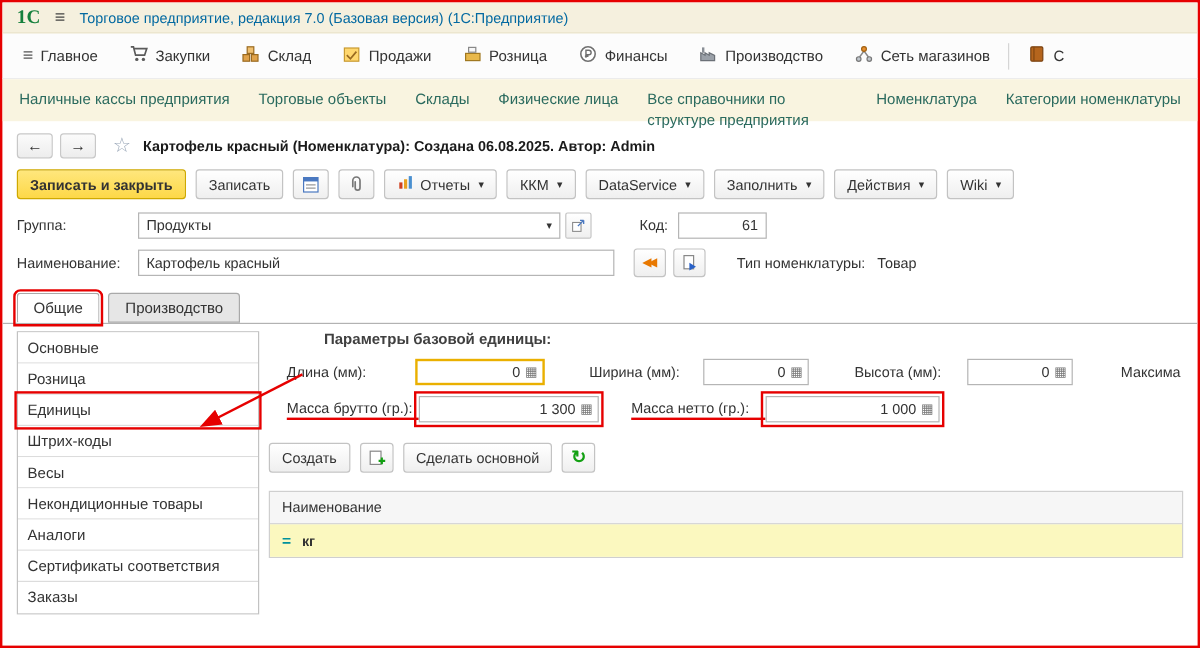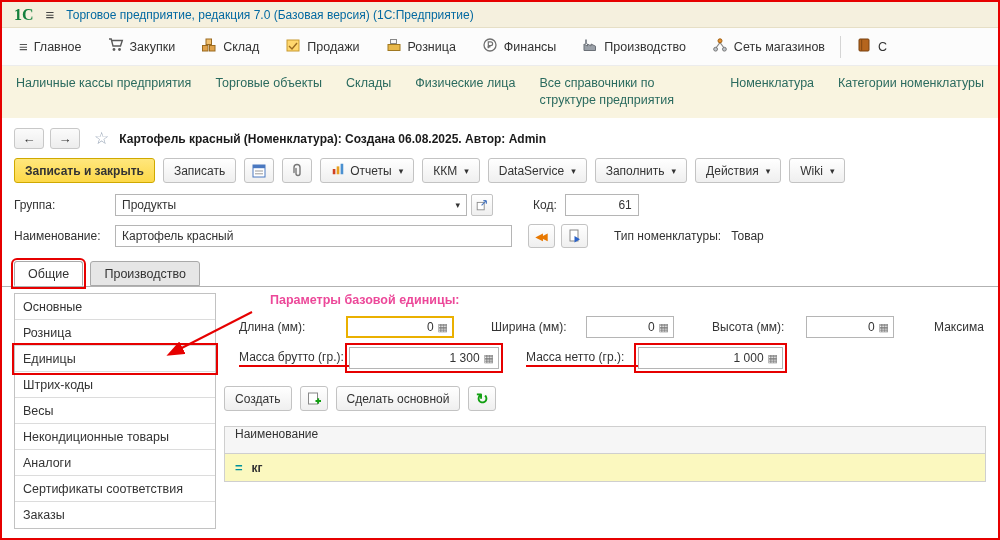--- a/index.html
+++ b/index.html
@@ -18,21 +18,21 @@
   
   .menubar { height: 38px; background: #fcfcfc; border-bottom: 1px solid #ececec;
              display: flex; align-items: center; padding: 0 4px; overflow: hidden; }
   .menu-item { display: flex; align-items: center; gap: 6px; padding: 0 13px; height: 38px;
                white-space: nowrap; cursor: pointer; font-size: 12.5px; }
   .menu-item svg, .menu-glyph { flex: 0 0 auto; }
   .menu-glyph { font-size: 15px; color: #555; }
   .menu-divider { width: 1px; height: 22px; background: #d5d5d5; margin: 0 2px; flex: 0 0 auto; }
 
   
-  .subnav { height: 52px; background: #f9f4e0; display: flex; gap: 24px;
+  .subnav { height: 35px; background: #f9f4e0; display: flex; gap: 24px;
             padding: 9px 14px 16px; align-items: flex-start; }
   .subnav-item { color: #2a6a5e; white-space: nowrap; cursor: pointer;
                  font-size: 12.5px; line-height: 17px; }
   .subnav-item.wide { white-space: normal; width: 198px; }
 
   
   .navrow { display: flex; align-items: center; gap: 6px; margin: 10px 0 0 12px; }
   .nav-btn { width: 30px; height: 21px; border: 1px solid #c8c8c8; border-radius: 3px;
              background: linear-gradient(#fbfbfb, #ededed); display: flex; align-items: center;
              justify-content: center; font-size: 13px; color: #333; cursor: pointer; }
@@ -80,40 +80,40 @@
   .tab.active { background: #fff; border-bottom-color: #fff; z-index: 2; }
 
   
   .body { display: flex; gap: 8px; padding: 6px 12px 0; align-items: flex-start; }
   .sidebar { width: 202px; border: 1px solid #c2c2c2; flex: 0 0 auto; background: #fff; }
   .side-item { height: 26px; display: flex; align-items: center; padding: 0 8px;
                border-bottom: 1px solid #dcdcdc; font-size: 12.5px; cursor: pointer; background: #fff; }
   .side-item:last-child { border-bottom: none; }
 
   .main { flex: 1; min-width: 0; }
-  .section-title { color: #ec4899; font-weight: 700; font-size: 12.5px; padding-left: 46px; }
+  .section-title { color: #404040; font-weight: 700; font-size: 12.5px; padding-left: 46px; }
   .dim-row { display: flex; align-items: center; margin-top: 9px; }
   .num-input { height: 22px; border: 1px solid #b5b5b5; background: #fff; display: flex;
                align-items: center; justify-content: flex-end; gap: 4px; padding: 0 4px; }
   .focus-input { border: 2px solid #eab000; }
   .calc-icon { color: #777; font-size: 11px; line-height: 1; }
   .l-len { margin-left: 15px; width: 107px; } .i-len { width: 108px; }
   .l-wid { margin-left: 37px; width: 95px; }  .i-wid { width: 88px; }
   .l-hei { margin-left: 38px; width: 94px; }  .i-hei { width: 88px; }
   .l-max { margin-left: 40px; white-space: nowrap; }
   .l-gross { margin-left: 15px; width: 110px; } .i-gross { width: 150px; }
   .l-net { margin-left: 27px; width: 112px; }   .i-net { width: 145px; }
 
   .cmd-row { display: flex; align-items: center; gap: 8px; margin-top: 17px; }
   .cmd-icon-btn { width: 28px; }
   .refresh-glyph { color: #12a012; font-weight: 700; font-size: 15px; line-height: 1; }
 
   .units-table { margin-top: 15px; border: 1px solid #cfcfcf; }
   .table-header { height: 27px; background: #f6f6f6; border-bottom: 1px solid #cfcfcf;
-                  display: flex; padding: 0 10px; }
+                  display: flex; align-items: center; padding: 0 10px; }
   .table-row { height: 27px; background: #fbf8bf; display: flex; align-items: center;
                gap: 9px; padding: 0 10px; cursor: pointer; }
   .unit-icon { color: #00919c; font-weight: 700; font-size: 13px; }
   .unit-name { font-weight: 700; }
 
   
   .ann-outline { outline: 2px solid #e60000; outline-offset: 1px; position: relative; z-index: 3; }
   .red-outline { outline: 2px solid #e60000; outline-offset: 2px; }
   .red-underline { border-bottom: 2px solid #e60000; padding-bottom: 1px; }
   .ann-arrow { position: absolute; left: 150px; top: 300px; width: 112px; height: 64px;

